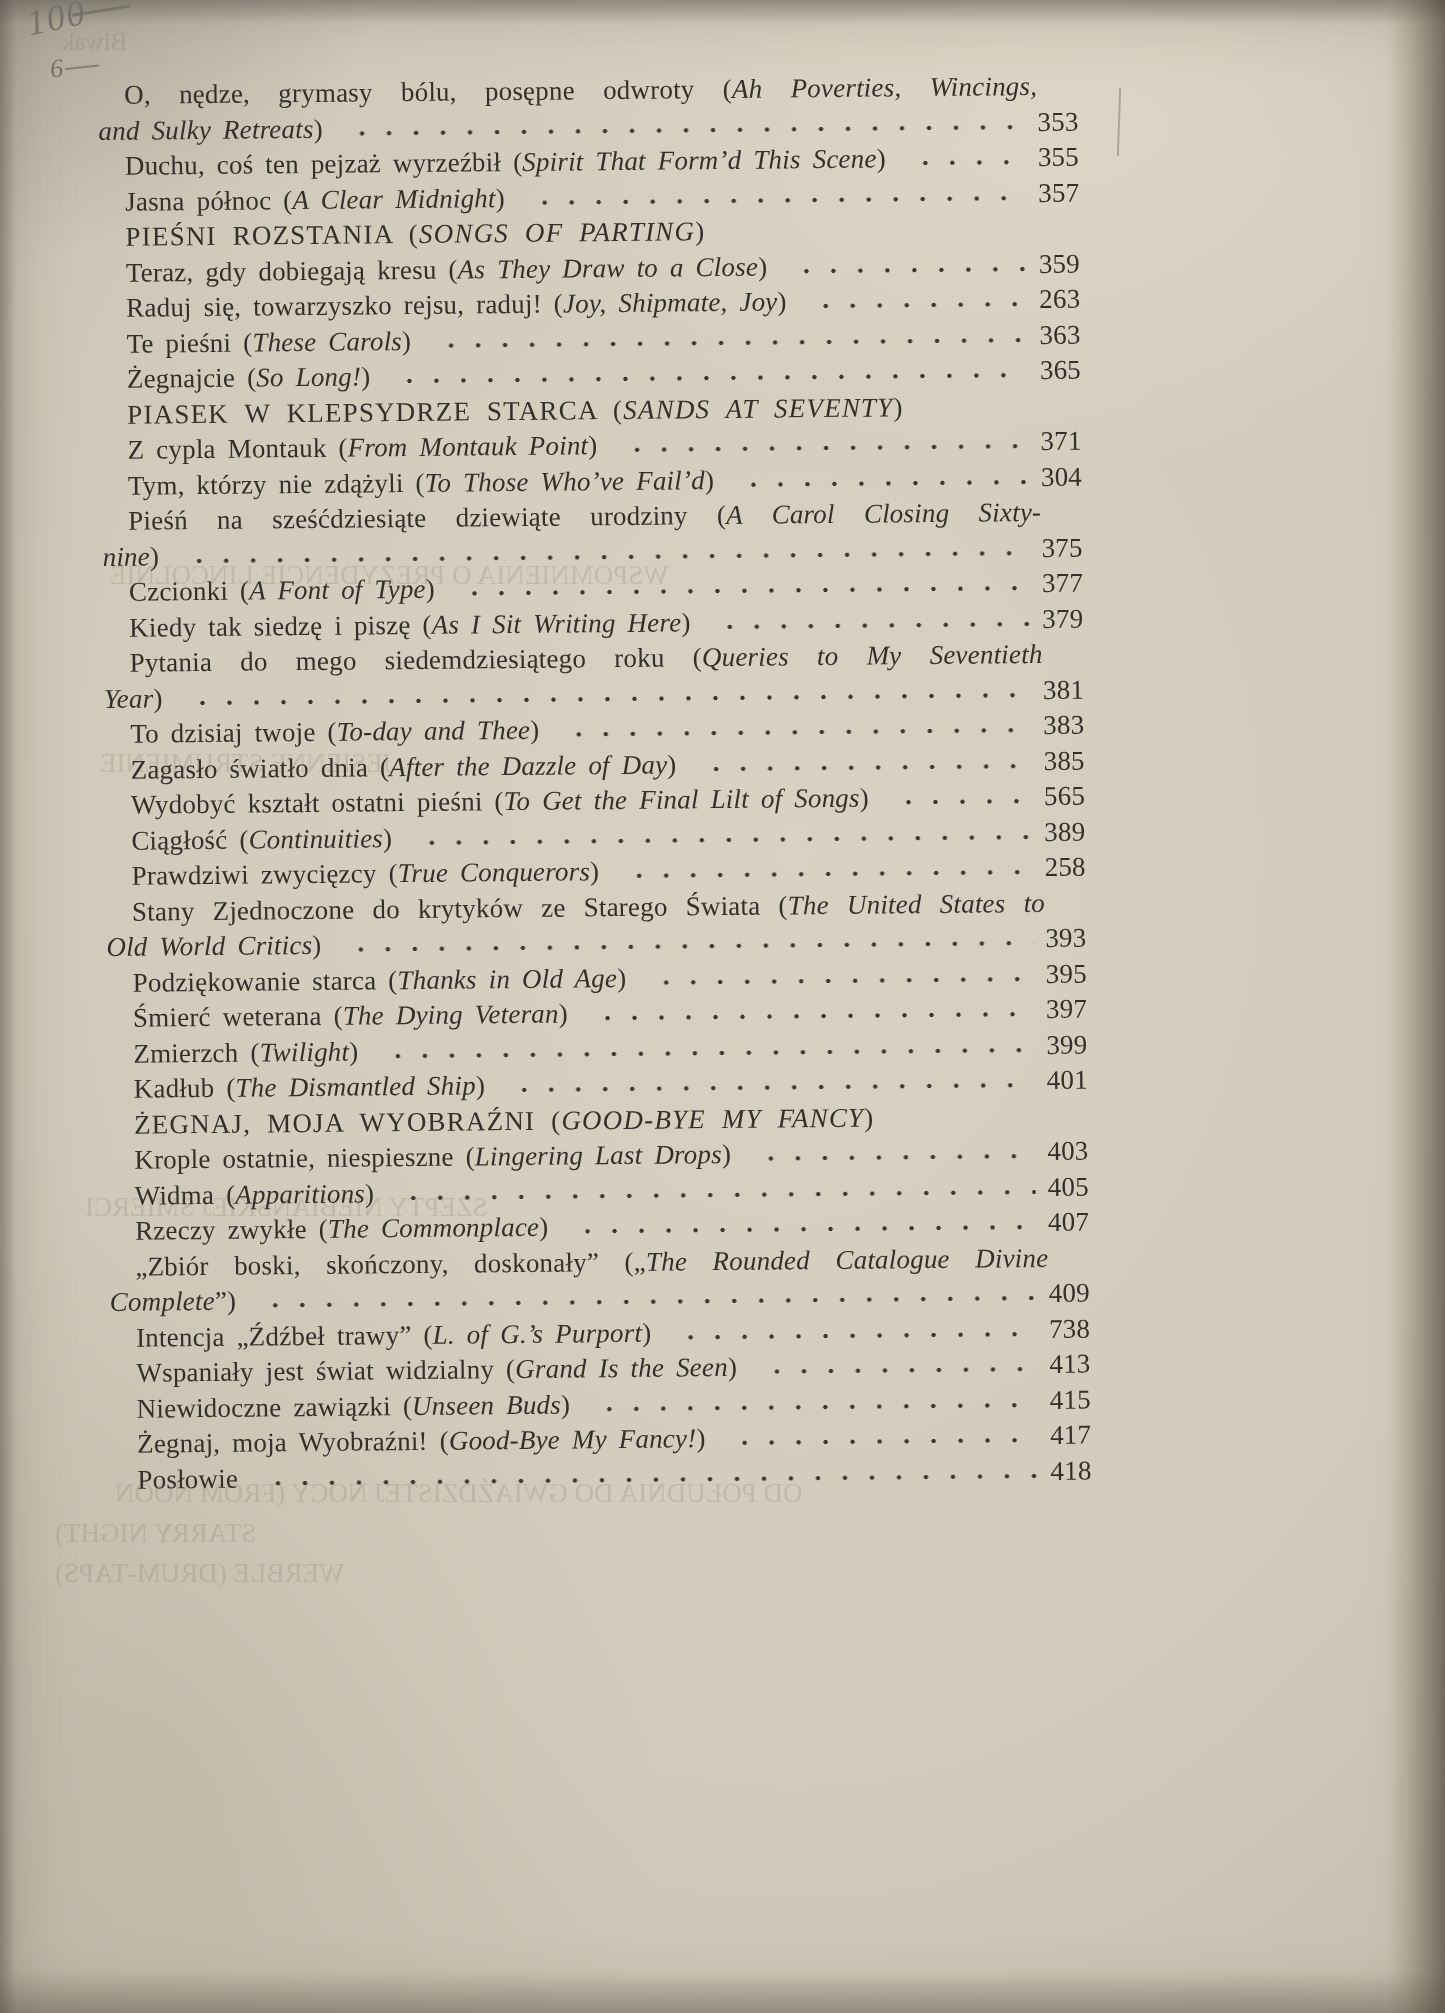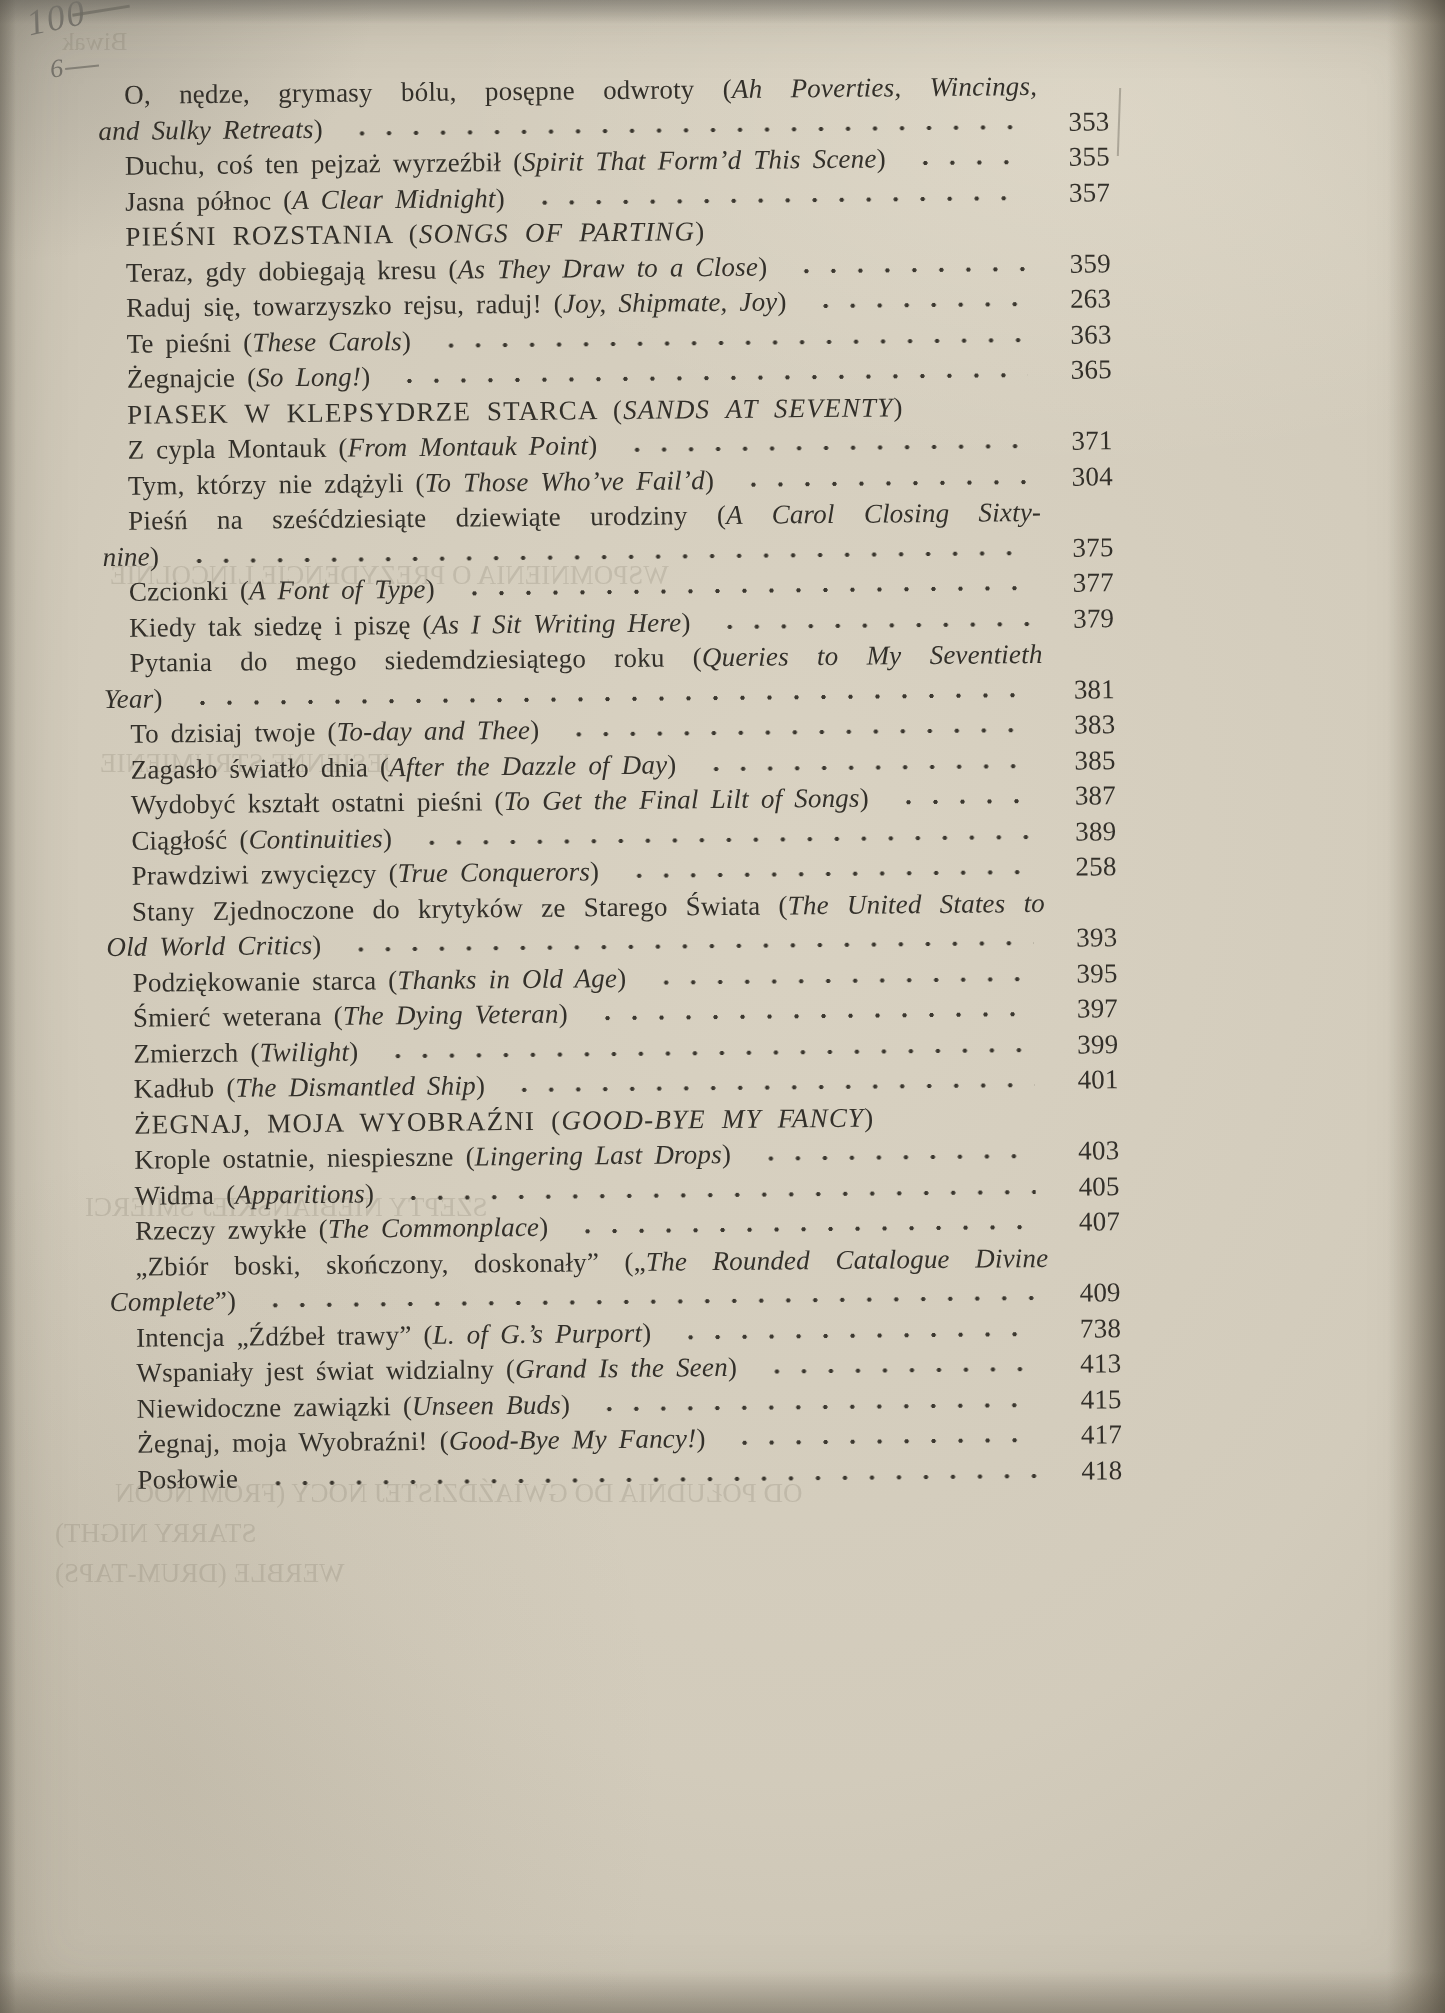--- a/index.html
+++ b/index.html
@@ -52,21 +52,21 @@
   .row { display:flex; align-items: baseline; padding-left:30px; }
   .row.cont { padding-left:4px; }
   .row.heading { letter-spacing:1.2px; word-spacing:8px; }
   .row.first .txt { flex:1 1 auto; text-align: justify; text-align-last: justify; }
   .row.first { padding-right:72px; }
   .txt { flex:0 1 auto; min-width:0; }
   .it { font-style: italic; }
   .leader { flex:1 1 auto; height:8px; min-width:20px; margin:0 12px 0 16px;
     background-image: radial-gradient(circle, #3b372f 1.9px, rgba(0,0,0,0) 2.4px);
     background-size: 27px 8px; background-position: 10px 50%; background-repeat: repeat-x; }
-  .pg { flex:0 0 auto; width:72px; text-align:right; }
+  .pg { flex:0 0 auto; width:72px; }
 </style>
 </head>
 <body>
 
 <div class="page">
   <div class="edge-top"></div>
   <div class="edge-left"></div>
   <div class="edge-right"></div>
   <div class="edge-bottom"></div>
   <div class="crease"></div>
@@ -171,21 +171,21 @@
         <span class="pg">383</span>
       </div>
       <div class="row entry">
         <span class="txt"><span>Zagasło światło dnia (</span><span class="it">After the Dazzle of Day</span><span>)</span></span>
         <span class="leader"></span>
         <span class="pg">385</span>
       </div>
       <div class="row entry">
         <span class="txt"><span>Wydobyć kształt ostatni pieśni (</span><span class="it">To Get the Final Lilt of Songs</span><span>)</span></span>
         <span class="leader"></span>
-        <span class="pg">387</span>
+        <span class="pg">565</span>
       </div>
       <div class="row entry">
         <span class="txt"><span>Ciągłość (</span><span class="it">Continuities</span><span>)</span></span>
         <span class="leader"></span>
         <span class="pg">389</span>
       </div>
       <div class="row entry">
         <span class="txt"><span>Prawdziwi zwycięzcy (</span><span class="it">True Conquerors</span><span>)</span></span>
         <span class="leader"></span>
         <span class="pg">258</span>

